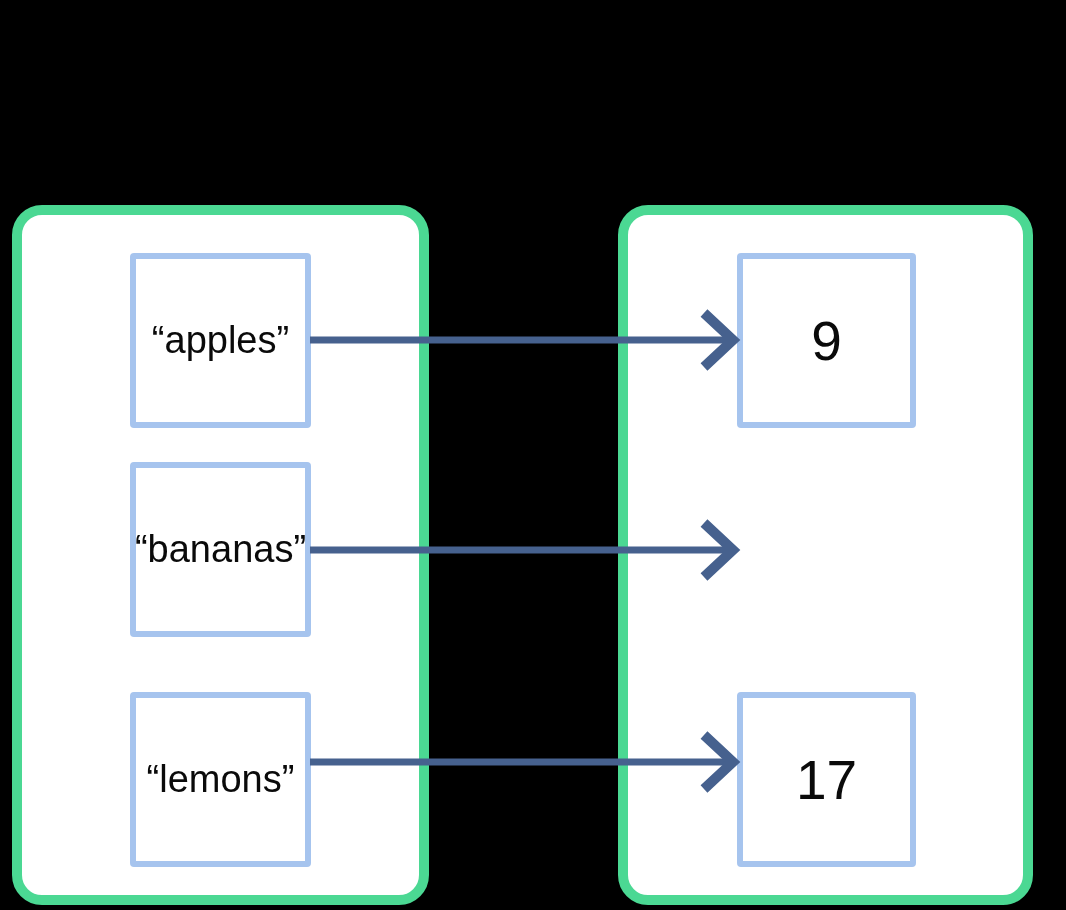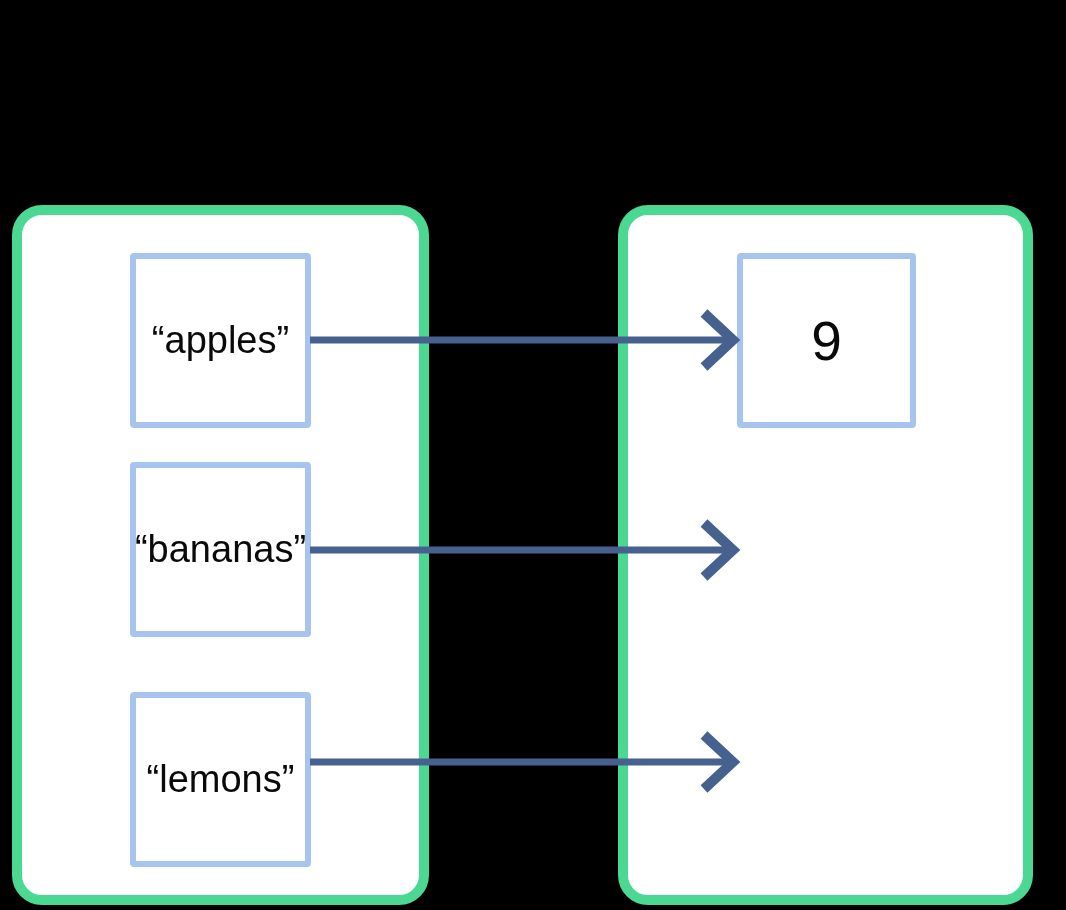--- a/index.html
+++ b/index.html
@@ -74,20 +74,23 @@
   <div class="cell key-cell row-2">
     <span>“bananas”</span>
   </div>
   <div class="cell key-cell row-3">
     <span>“lemons”</span>
   </div>
 
   <div class="cell value-cell row-1">
     <span>9</span>
   </div>
+  <div class="cell value-cell row-3">
+    <span>17</span>
+  </div>
 
   <svg class="arrows" viewBox="0 0 1066 910" xmlns="http://www.w3.org/2000/svg">
     <g>
       <line class="arrow-line" x1="310" y1="340" x2="731" y2="340"></line>
       <polyline class="arrow-head" points="704,313 733,340 704,367"></polyline>
     </g>
     <g>
       <line class="arrow-line" x1="310" y1="550" x2="731" y2="550"></line>
       <polyline class="arrow-head" points="704,523 733,550 704,577"></polyline>
     </g>

